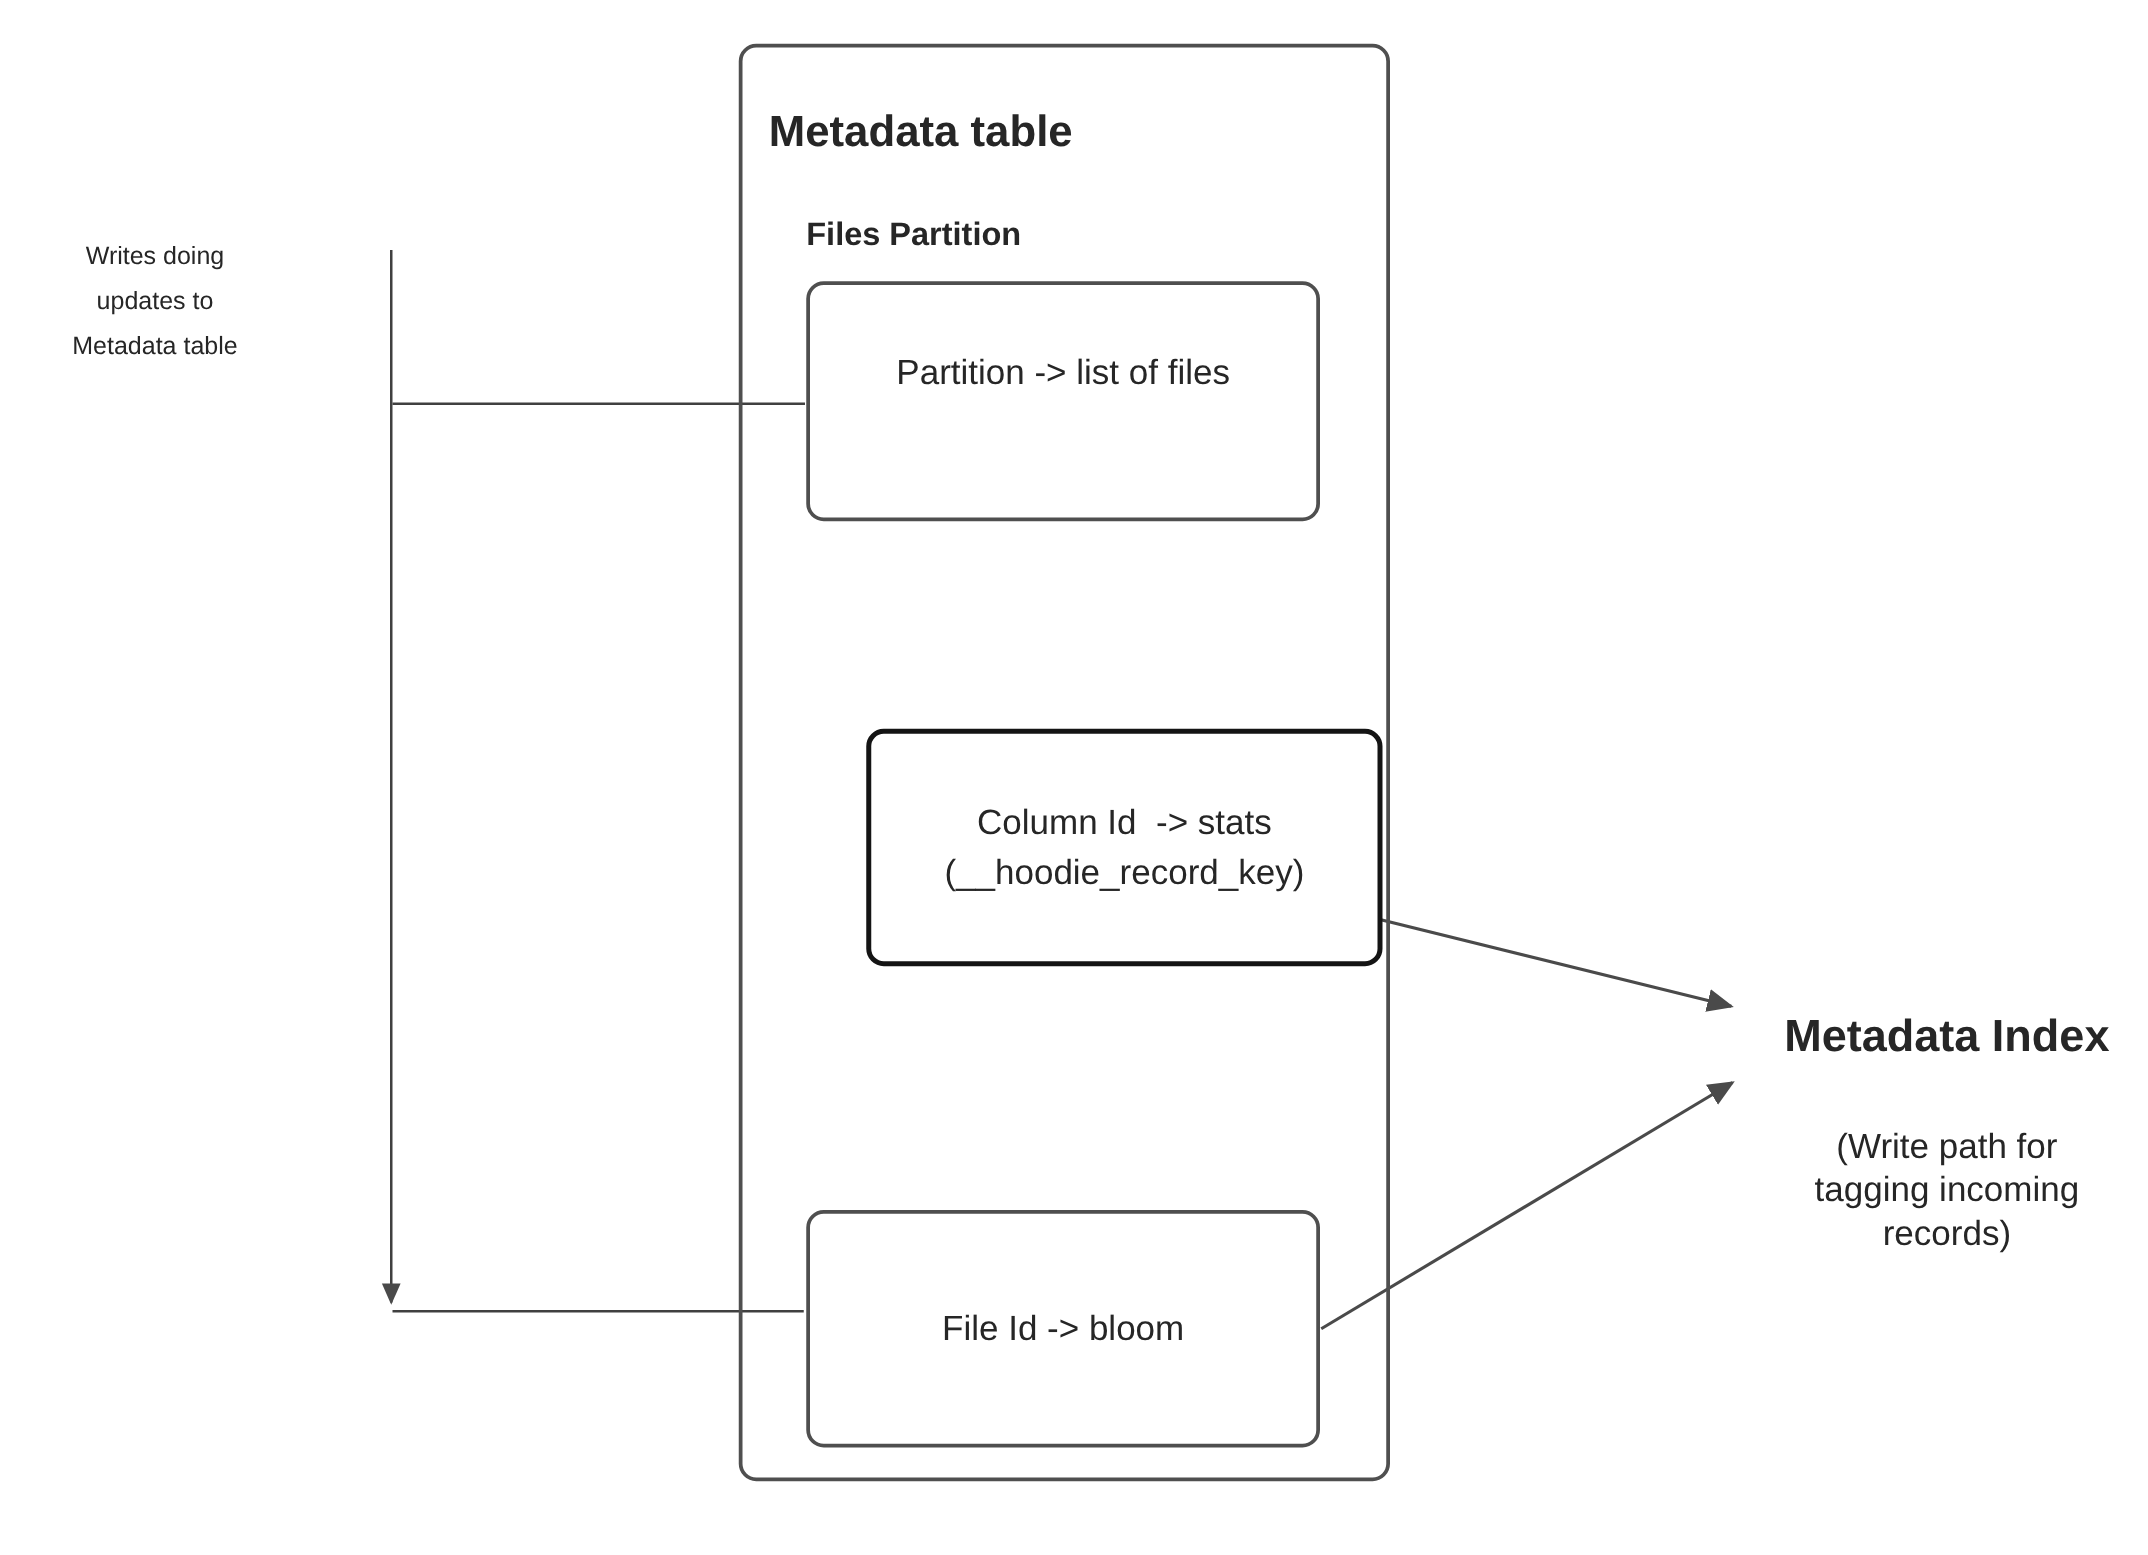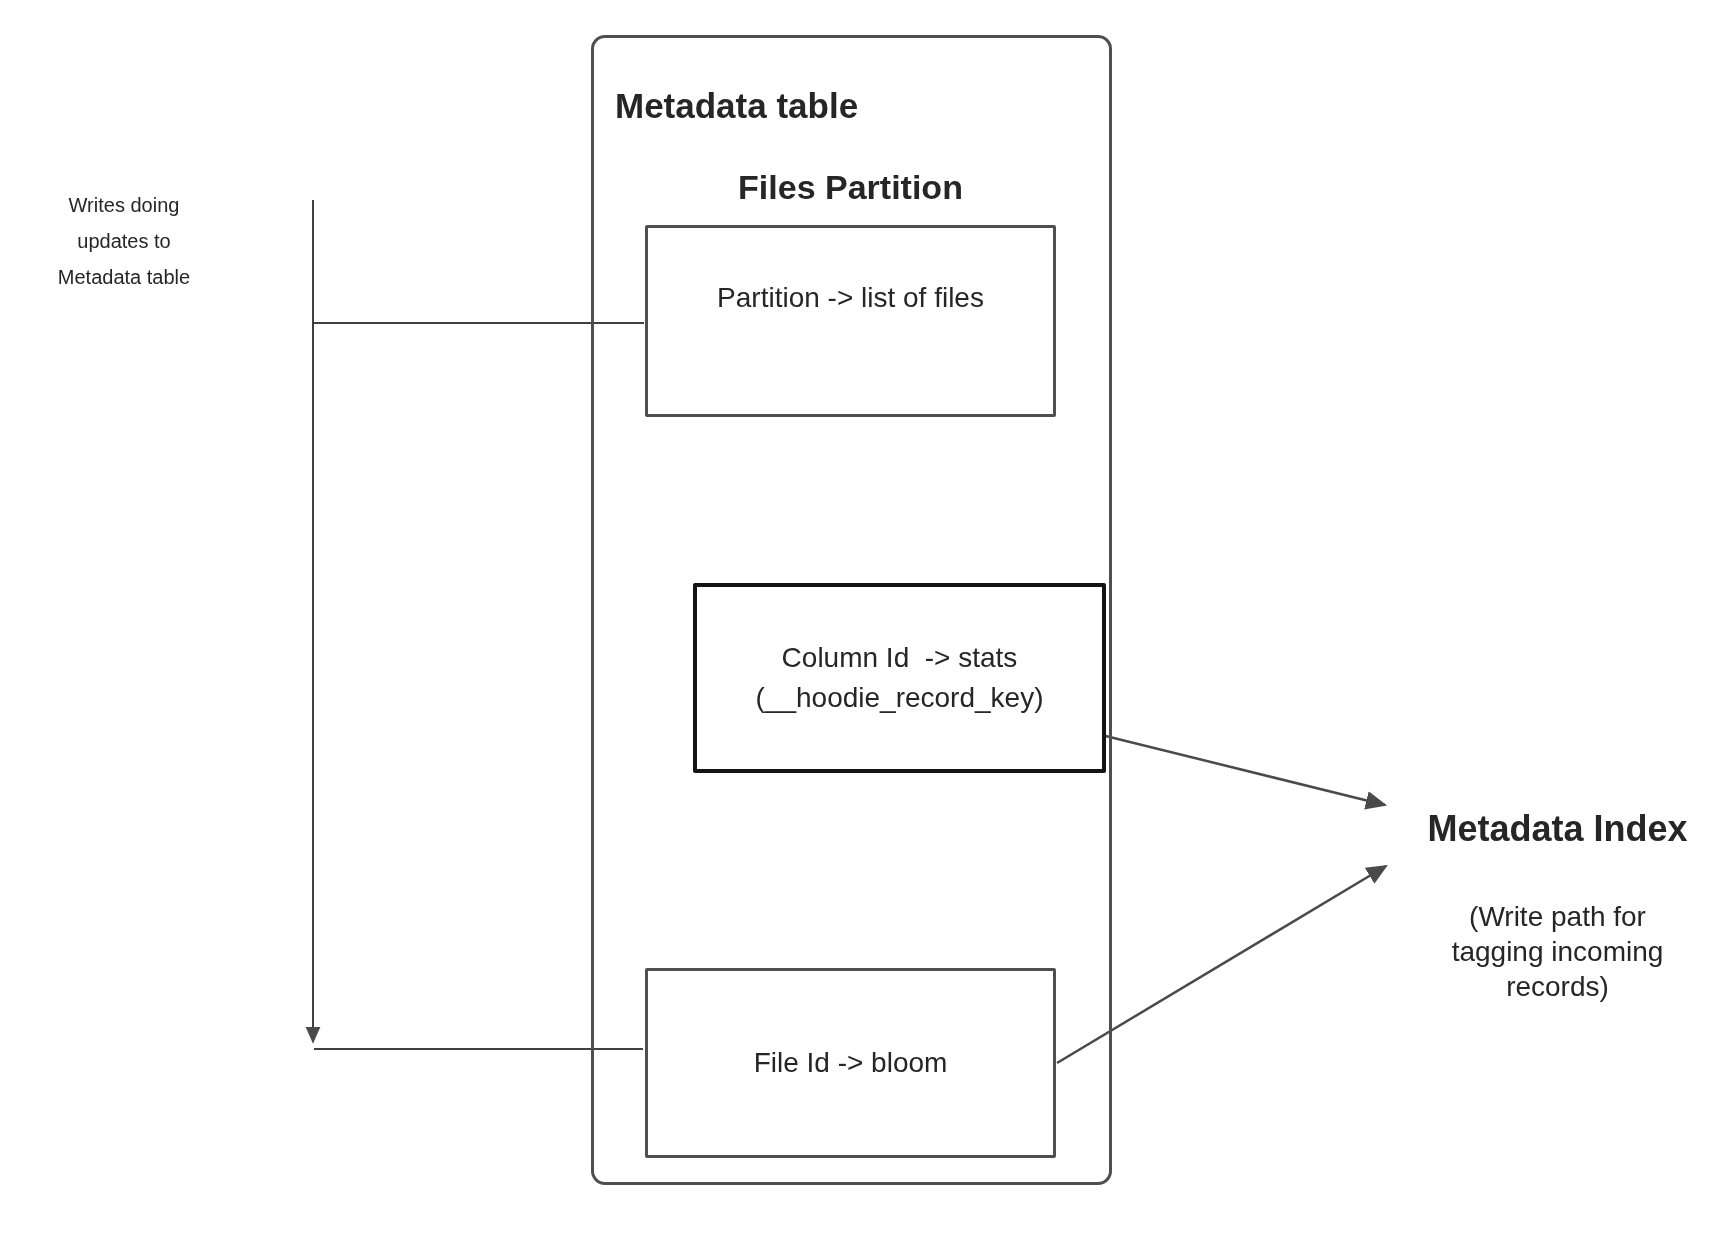--- a/index.html
+++ b/index.html
@@ -27,36 +27,36 @@
     left: 21px; top: 48px;
     font-size: 35px;
     font-weight: 700;
     white-space: pre-line;
   }
 
   .part-heading {
     position: absolute;
     left: 645px;
     width: 411px;
-    text-align: center;
-    font-size: 34px;
+    text-align: left;
+    font-size: 26px;
     font-weight: 700;
     line-height: 44px;
     white-space: pre-line;
   }
   .heading-files   { top: 165px; }
   .heading-column  { top: 475px; }
   .heading-bloom   { top: 863px; }
 
   .part-box {
     position: absolute;
     left: 645px;
     width: 405px;
     border: 3px solid #4f4f4f;
-    border-radius: 2px;
+    border-radius: 14px;
     background: #ffffff;
     display: flex;
     align-items: center;
     justify-content: center;
     text-align: center;
     font-size: 28px;
     line-height: 40px;
     white-space: pre-wrap;
   }
   .box-files  { top: 225px; height: 186px; padding-bottom: 0; }

